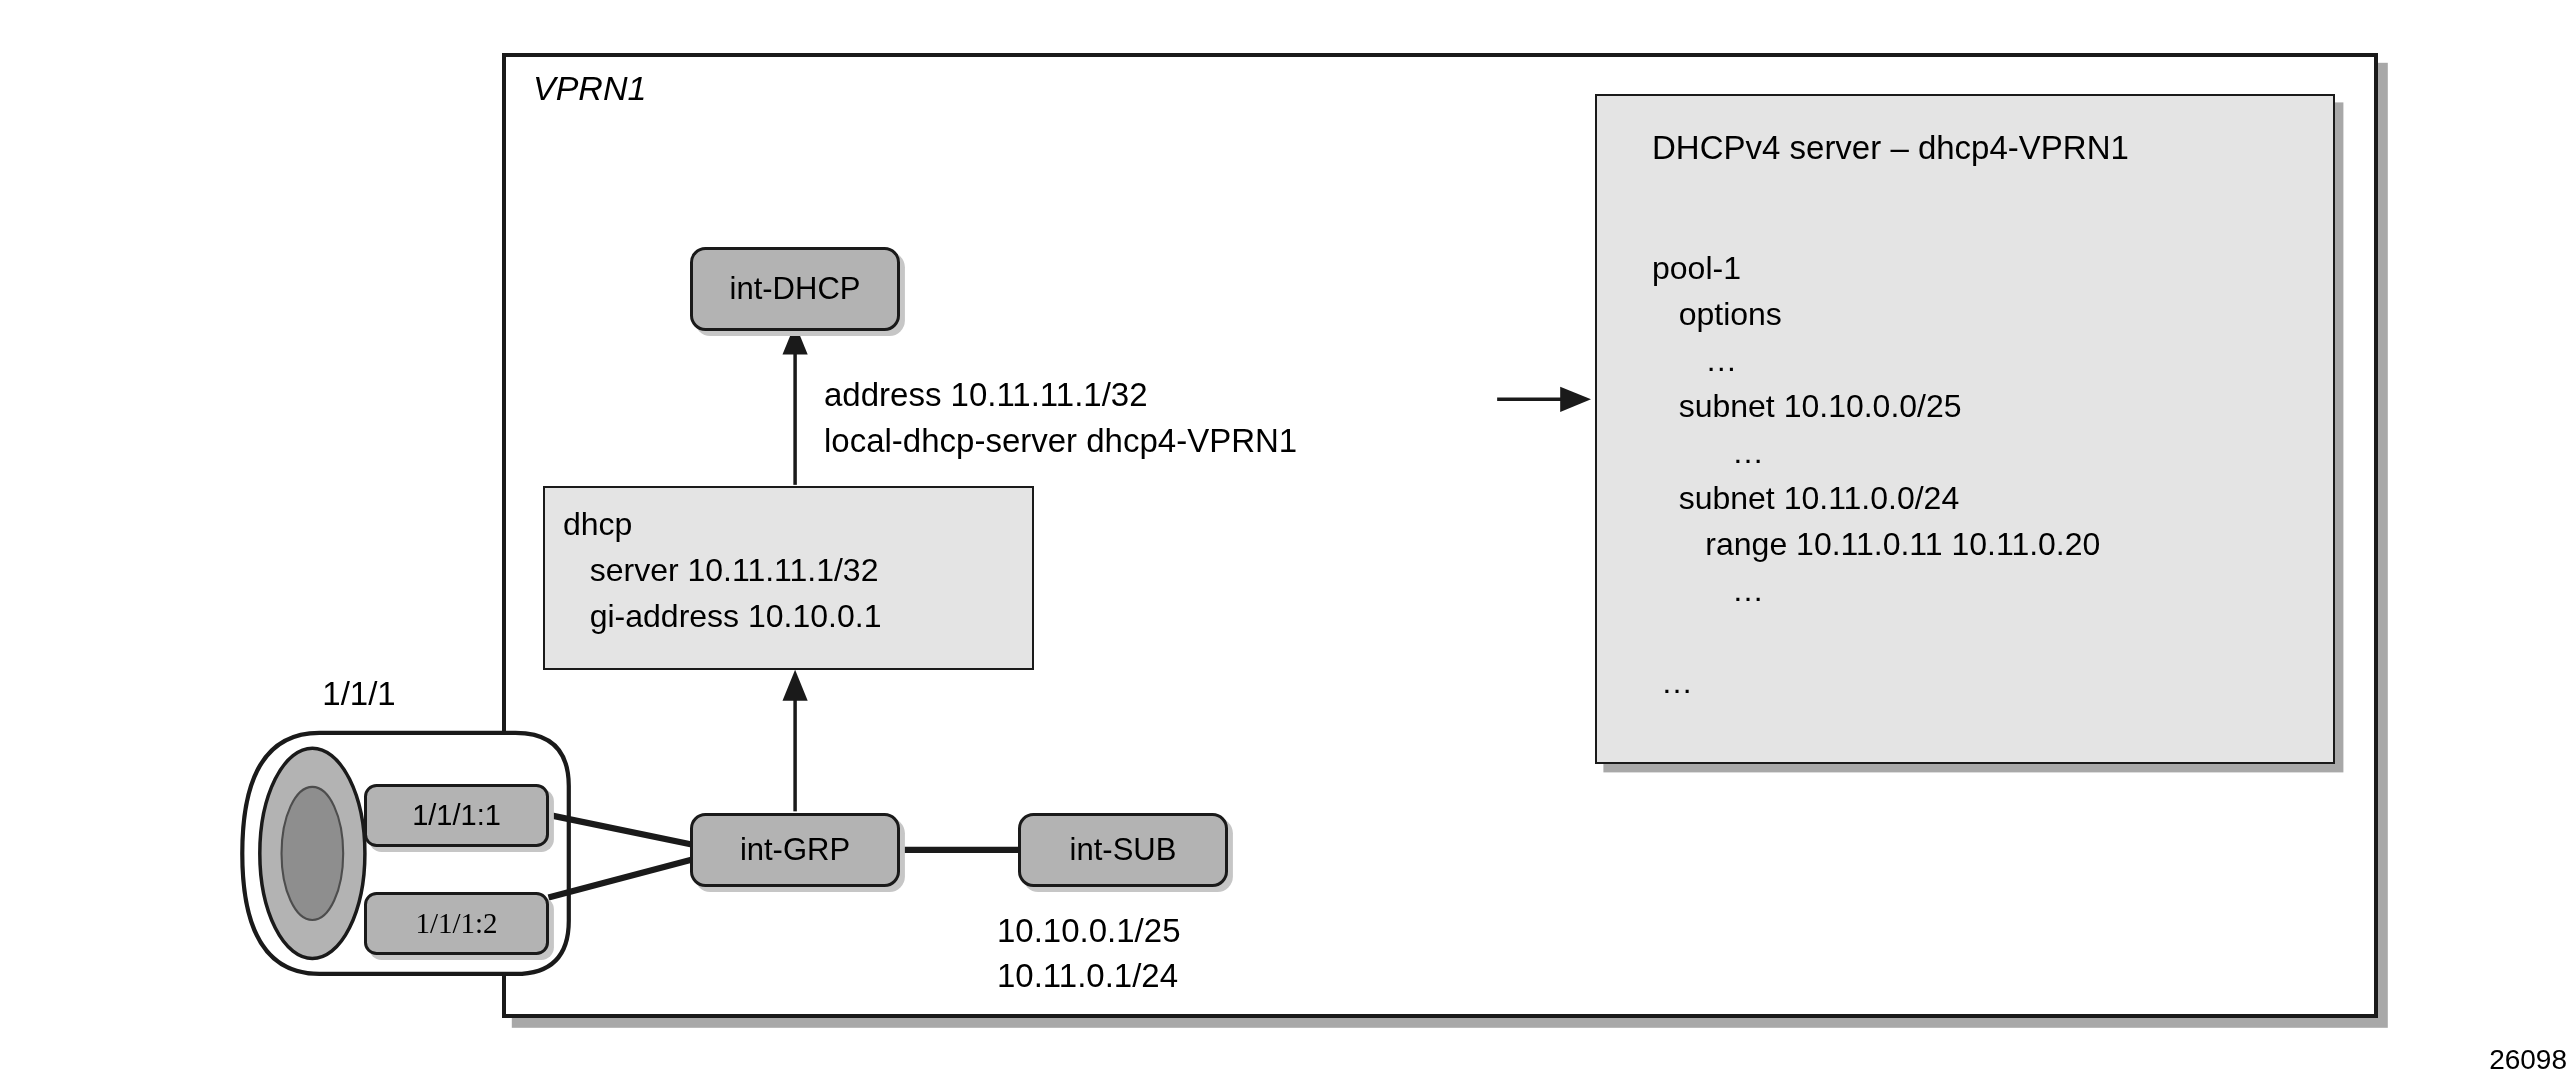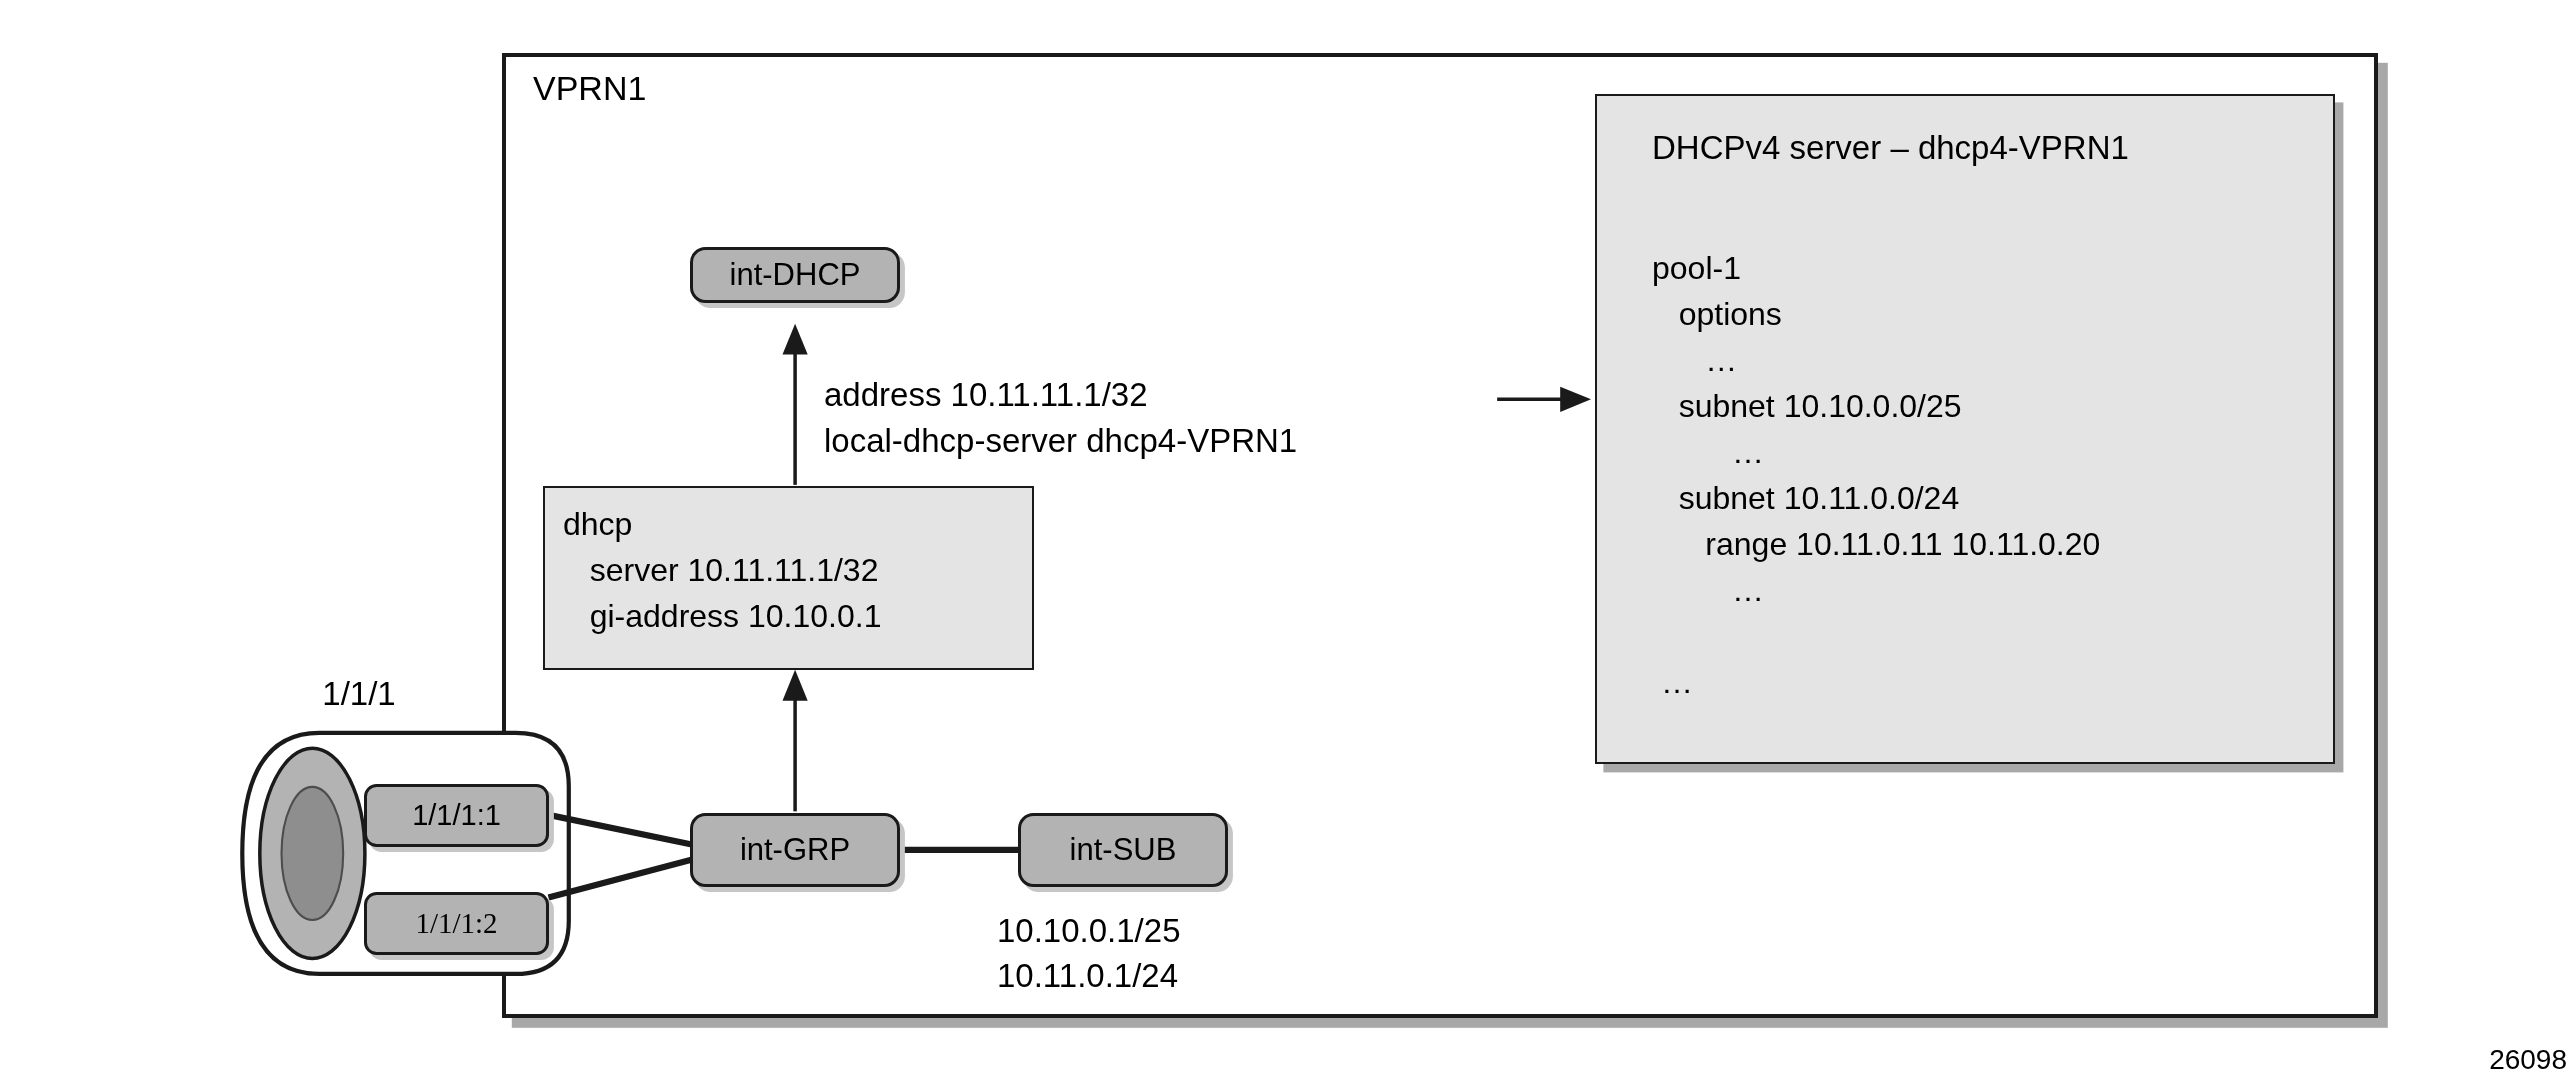--- a/index.html
+++ b/index.html
@@ -18,20 +18,21 @@
     left:502px; top:53px; width:1876px; height:965px;
     border:4.2px solid #1a1a1a;
     box-shadow:9.8px 9.8px 0 #a8a8a8;
     z-index:0;
     box-sizing:border-box;
   }
   .vprn-title {
     position:absolute; left:533px; top:69px;
     font-size:34px; line-height:39px;
     z-index:2;
+    font-style:italic;
   }
 
   .panel {
     position:absolute;
     background:#e4e4e4;
     border:2.8px solid #1a1a1a;
     box-sizing:border-box;
     z-index:2;
   }
   .panel-dhcp   { left:543px;  top:486px; width:491px;  height:184px; }
@@ -49,21 +50,21 @@
     position:absolute;
     background:#b3b3b3;
     border:3.5px solid #1a1a1a;
     border-radius:15.4px;
     display:flex; align-items:center; justify-content:center;
     font-size:31px;
     box-sizing:border-box;
     box-shadow:4.9px 4.9px 0 #c6c6c6;
     z-index:3;
   }
-  .node-int-dhcp { left:690px;  top:247px;  width:210px; height:56px; }
+  .node-int-dhcp { left:690px;  top:247px;  width:210px; height:84px; }
   .node-int-grp  { left:690px;  top:813px; width:210px; height:74px; }
   .node-int-sub  { left:1018px; top:813px; width:210px; height:74px; }
   .node-sap      { width:185px; height:63px; font-size:29px; border-radius:12.6px; }
   .node-sap1     { left:364px; top:784px; }
   .node-sap2     { left:364px; top:892px;font-family:Liberation Serif, serif; }
 
   .annotation {
     position:absolute; left:824px; top:324px;
     z-index:2;
     margin-top:48px;

